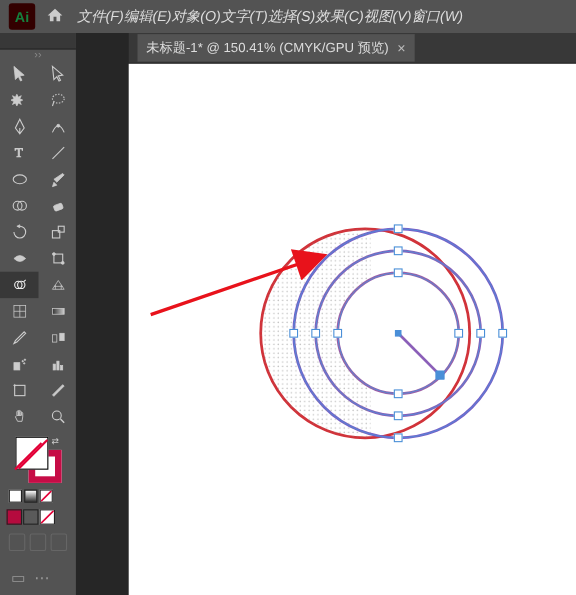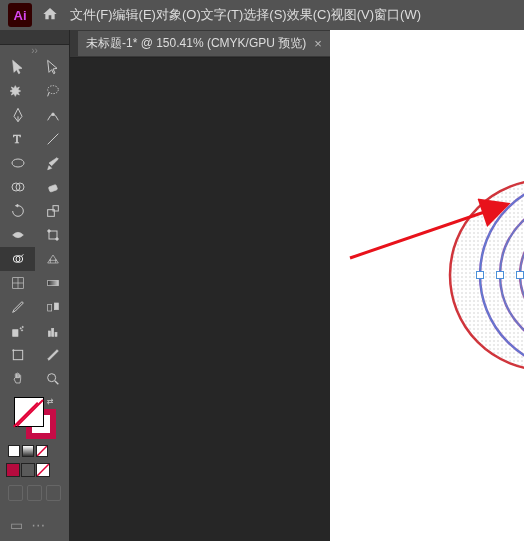--- a/index.html
+++ b/index.html
@@ -1,21 +1,21 @@
 <!DOCTYPE html>
 <html><head>
   <meta charset="utf-8">
   <style>
     * { margin: 0; padding: 0; box-sizing: border-box; }
     body { font-family: "Microsoft YaHei", Arial, sans-serif; font-size: 12px; background: #262626; width: 524px; height: 541px; overflow: hidden; }
     
     .topbar { height: 30px; background: #535353; display: flex; align-items: center; padding: 0 8px; }
-    .app-logo { width: 24px; height: 24px; background: #330000; color: #d946ef; font-weight: bold; display: flex; align-items: center; justify-content: center; font-size: 13px; border-radius: 3px; margin-right: 10px; }
+    .app-logo { width: 24px; height: 24px; background: #330000; color: #15803d; font-weight: bold; display: flex; align-items: center; justify-content: center; font-size: 13px; border-radius: 3px; margin-right: 10px; }
     .home-icon { color: #ccc; font-size: 14px; margin-right: 12px; }
-    .menu { display: flex; color: #ddd; font-size: 13px; }
+    .menu { display: flex; color: #ddd; font-size: 13px; font-style: italic; }
     .menu-item { cursor: pointer; white-space: nowrap; }
     
     .main-area { display: flex; height: 511px; }
     .toolbar { width: 70px; background: #535353; border-right: 1px solid #262626; display: flex; flex-direction: column; }
     .toolbar-tab { height: 15px; background: #383838; border-bottom: 1px solid #262626; }
     .toolbar-handle { height: 10px; display: flex; align-items: center; justify-content: center; color: #888; font-size: 10px; }
     .tools-grid { display: grid; grid-template-columns: 1fr 1fr; }
     .tool { width: 35px; height: 24px; display: flex; align-items: center; justify-content: center; color: #ccc; font-size: 14px; cursor: pointer; }
     .tool.selected { background: #383838; }
     .tool svg { width: 16px; height: 16px; fill: #ccc; stroke: #ccc; }
@@ -29,21 +29,21 @@
     
     .color-row { display: flex; gap: 2px; padding: 2px 8px; }
     .cbox { width: 12px; height: 12px; border: 1px solid #222; }
     
     .swatches-row { display: flex; gap: 1px; padding: 4px 6px; }
     .sw { width: 14px; height: 14px; border: 1px solid #222; }
     
     .draw-mode { display: flex; gap: 4px; padding: 4px 8px; justify-content: center; }
     .dm { width: 16px; height: 16px; border: 1px solid #666; border-radius: 2px; }
     
-    .canvas-area { flex: 1; display: flex; background: #262626; }
+    .canvas-area { flex: 1; display: flex; flex-direction: column; background: #262626; margin-left: 47px; }
     .doc-tab-bar { height: 28px; background: #383838; display: flex; align-items: center; padding-left: 8px; border-bottom: 1px solid #222; }
     .doc-tab { background: #535353; color: #ddd; padding: 4px 8px; font-size: 12px; display: flex; align-items: center; gap: 8px; }
     .close-x { color: #bbb; cursor: pointer; font-size: 13px; }
     
     .canvas { flex: 1; background: #fff; position: relative; overflow: hidden; }
     .artwork { position: absolute; left: 115px; top: 130px; width: 230px; height: 230px; }
     
     .anchor { position: absolute; width: 8px; height: 8px; border: 1px solid #4a8fd8; background: #fff; transform: translate(-50%, -50%); }
     .anchor.filled { background: #4a8fd8; }
     .center-pt { position: absolute; width: 6px; height: 6px; background: #4a8fd8; transform: translate(-50%, -50%); }

